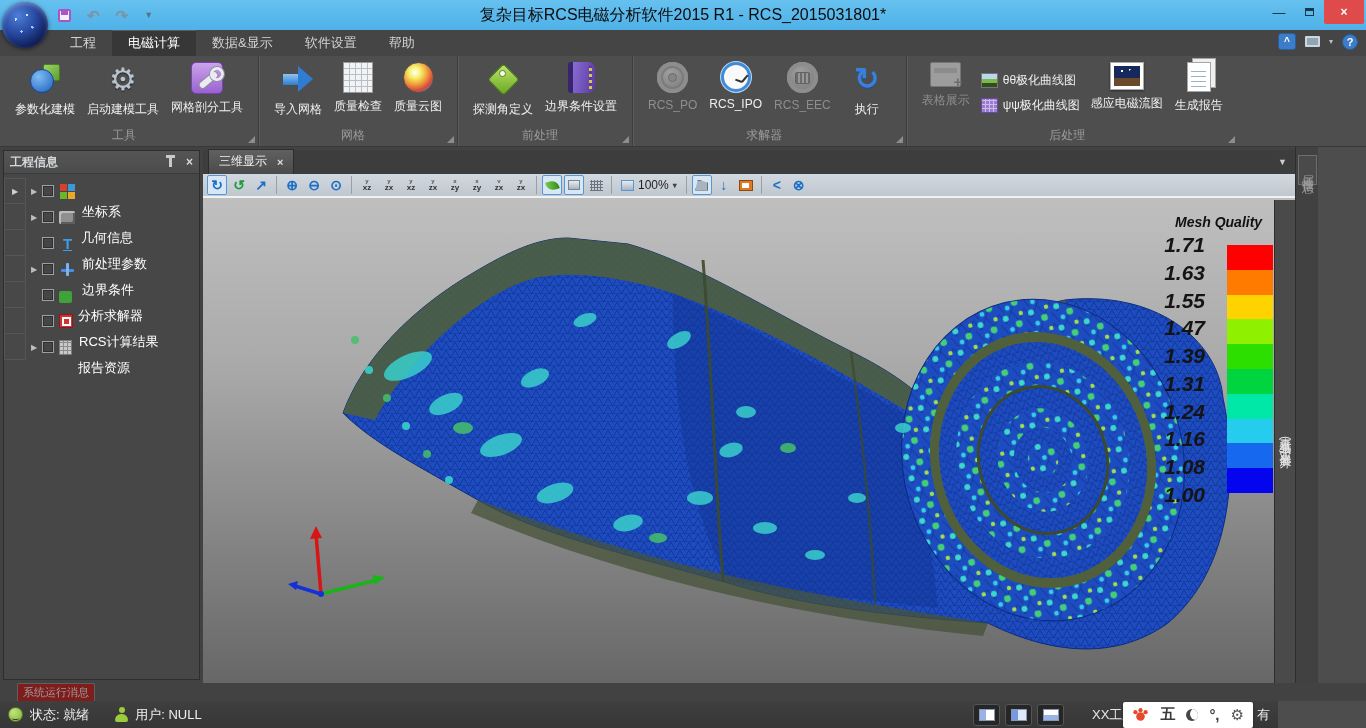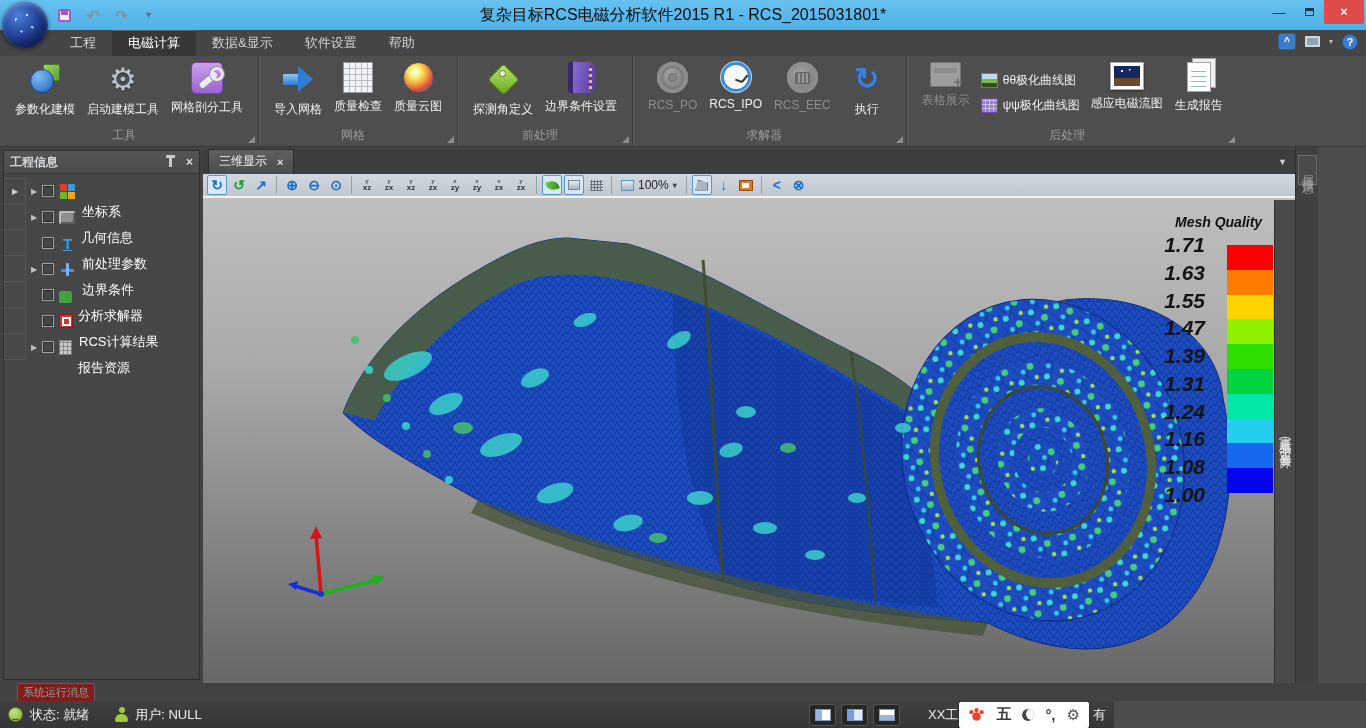--- a/index.html
+++ b/index.html
@@ -156,21 +156,21 @@
   
   #collapsed-bar{position:absolute;right:0;top:50px;bottom:0;width:21px;background:#4a4a4a;border-left:1px solid #2e2e2e;display:flex;align-items:center;justify-content:center;}
   #collapsed-bar span{writing-mode:vertical-rl;font-size:12px;color:#e2e2e2;letter-spacing:2px;}
   #right-dock{position:absolute;right:0;top:0;width:23px;bottom:0;background:#414141;border-left:1px solid #2e2e2e;}
   #prop-tab{position:absolute;top:8px;left:2px;width:19px;padding:10px 0;border:1px solid #6e6e6e;background:#4a4a4a;display:flex;justify-content:center;}
   #prop-tab span{writing-mode:vertical-rl;font-size:12px;color:#9c9c9c;letter-spacing:2px;}
 
   
   #msg-tab-row{position:absolute;left:0;top:683px;width:1366px;height:18px;background:#424242;}
   #msg-tab{margin-left:17px;width:78px;height:18px;border:1px solid #5f5f5f;border-bottom:none;border-radius:2px 2px 0 0;background:#7f1d1d;color:#9c9c9c;font-size:11px;display:flex;align-items:center;justify-content:center;}
-  #statusbar{position:absolute;left:0;top:701px;width:1114px;height:27px;background:linear-gradient(#3f3f3f,#363636);display:flex;align-items:center;padding:0 8px;color:#f0f0f0;font-size:13px;text-align:right;}
+  #statusbar{position:absolute;left:0;top:701px;width:1278px;height:27px;background:linear-gradient(#3f3f3f,#363636);display:flex;align-items:center;padding:0 8px;color:#f0f0f0;font-size:13px;text-align:right;}
   .smiley{width:15px;height:15px;border-radius:50%;background:radial-gradient(circle at 35% 30%,#c4e47c,#7fb33a);border:1px solid #567a20;position:relative;margin-right:7px;}
   .smiley::after{content:"";position:absolute;left:3px;top:8px;width:7px;height:3px;border-bottom:1.5px solid #2e4a10;border-radius:50%;}
   .person{width:13px;height:15px;position:relative;margin:0 7px 0 26px;}
   .person::before{content:"";position:absolute;left:3.5px;top:0;width:6px;height:6px;border-radius:50%;background:#9ccb3b;}
   .person::after{content:"";position:absolute;left:0;top:7px;width:13px;height:8px;border-radius:6px 6px 2px 2px;background:#9ccb3b;}
   #status-right{margin-left:auto;display:flex;align-items:center;}
   .laybtn{width:27px;height:22px;background:#262626;border:1px solid #565656;border-radius:3px;display:flex;align-items:center;justify-content:center;margin-left:5px;}
   .laybtn .pane{width:16px;height:12px;background:#fff;border:1px solid #8898b8;position:relative;}
   .laybtn .pane::before{content:"";position:absolute;background:#9ab4e8;}
   .laybtn.v-left .pane::before{left:0;top:0;bottom:0;width:6px;}

